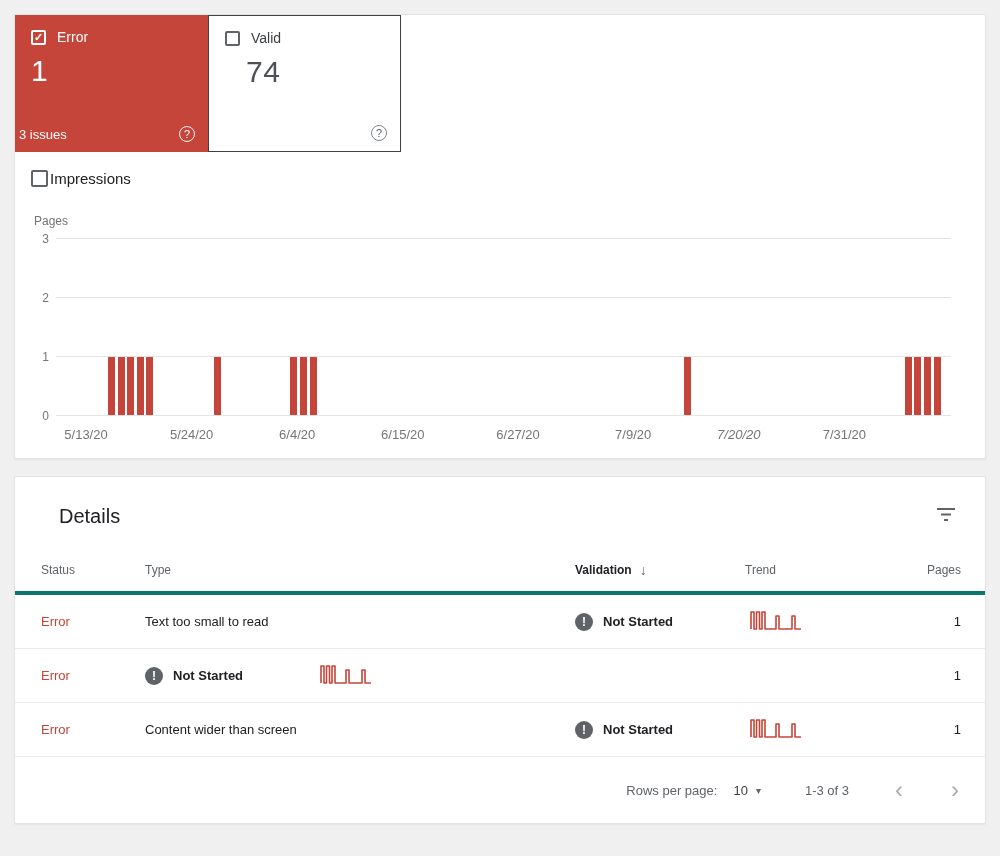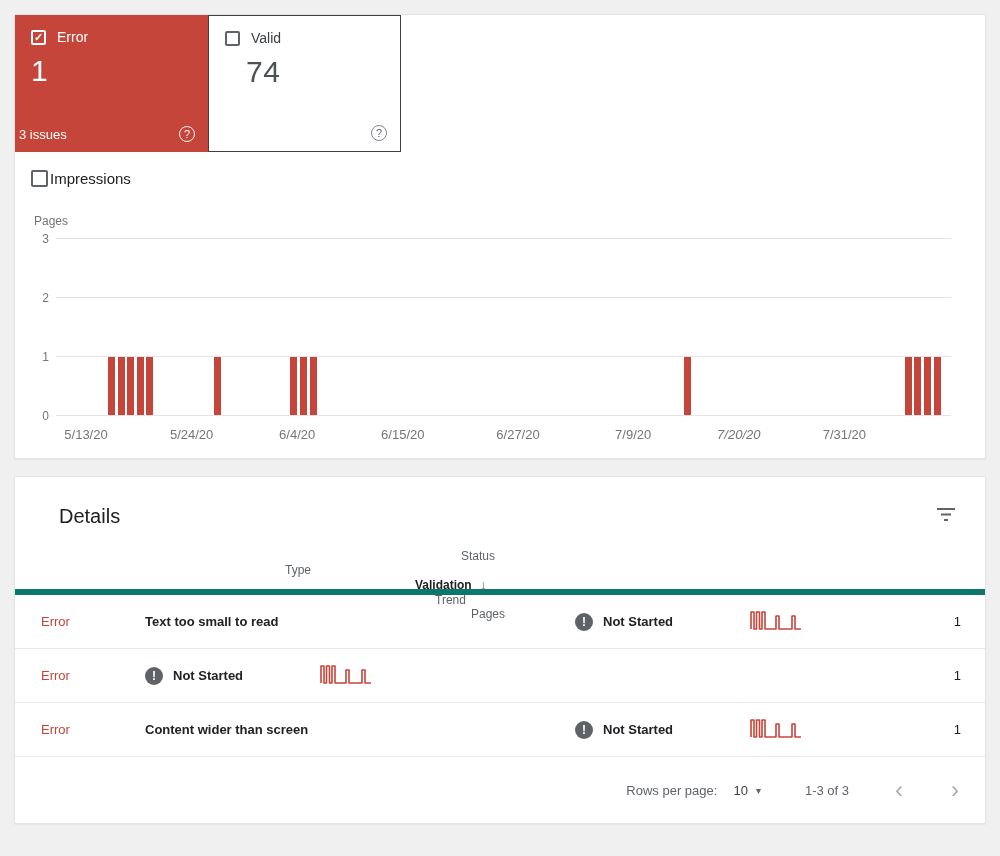--- a/index.html
+++ b/index.html
@@ -67,32 +67,32 @@
     font-size: 13px; color: #757575; white-space: nowrap; margin-left: 13px;
   }
   .bar { position: absolute; bottom: 1px; width: 7px; background: #c5453a; }
 
   
   .details-header { display: flex; align-items: center; justify-content: space-between; padding: 26px 26px 20px 44px; }
   .details-title { font-size: 20px; font-weight: 400; color: #202124; }
   .filter-btn { cursor: pointer; padding: 4px; }
 
   .thead, .trow { display: flex; align-items: center; }
-  .thead { height: 46px; border-bottom: 6px solid #0f766e; font-size: 12px; color: #5f6368; flex-direction: column; }
+  .thead { height: 46px; border-bottom: 4px solid #0f766e; font-size: 12px; color: #5f6368; }
   .trow { height: 54px; border-bottom: 1px solid #e8eaed; font-size: 13px; }
   .td, .th { flex: 0 0 auto; }
   .c-status { width: 130px; padding-left: 26px; }
   .c-type { width: 430px; }
   .c-validation { width: 170px; display: flex; align-items: center; }
   .c-trend { width: 130px; }
   .c-pages { flex: 1 1 auto; text-align: right; padding-right: 24px; }
   .th-validation { color: #202124; font-weight: bold; }
   .sort-arrow { font-size: 14px; color: #5f6368; margin-left: 8px; font-weight: normal; }
   .td-status { color: #c5453a; }
-  .td-type { color: #202124; font-weight: bold; }
+  .td-type { color: #202124; font-weight: normal; }
   .val-icon {
     width: 18px; height: 18px; border-radius: 50%; background: #5f6368; color: #fff;
     display: inline-flex; align-items: center; justify-content: center;
     font-size: 12px; font-weight: bold; margin-right: 10px; flex: 0 0 auto;
   }
   .val-text { font-weight: bold; color: #202124; }
 
   .tfoot {
     display: flex; align-items: center; justify-content: flex-end;
     height: 66px; font-size: 13px; color: #5f6368; padding-right: 26px;

